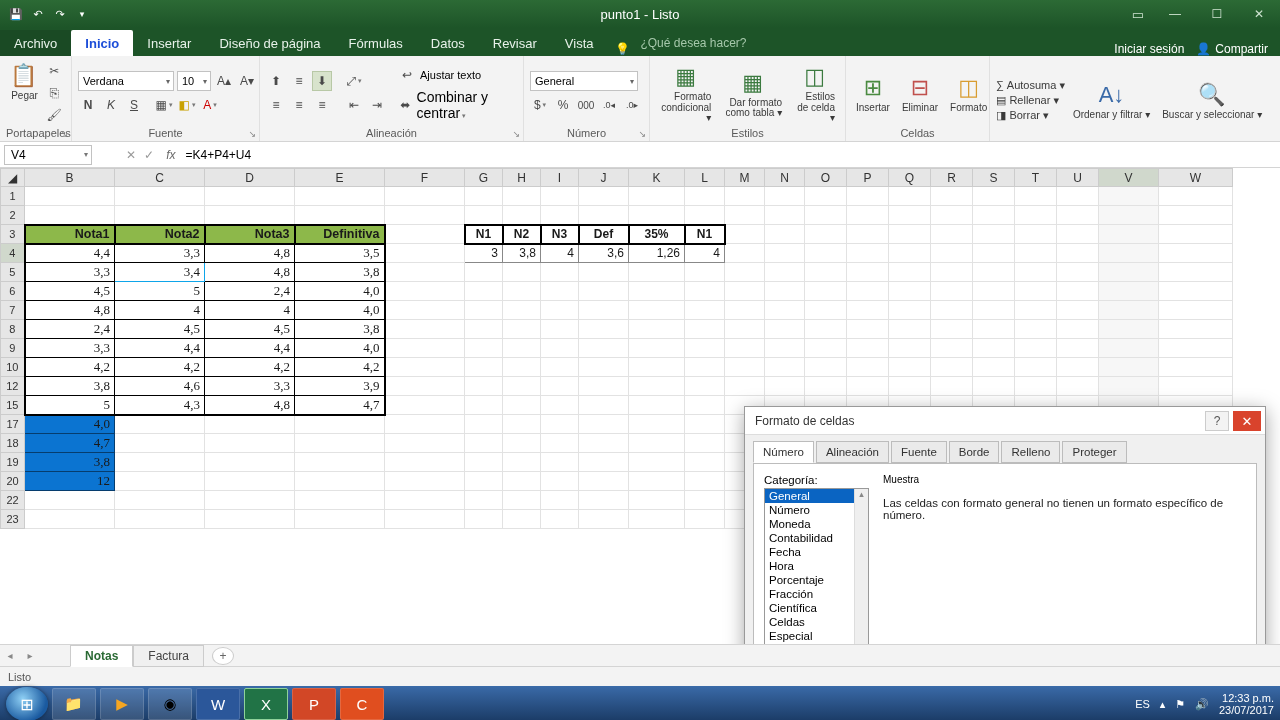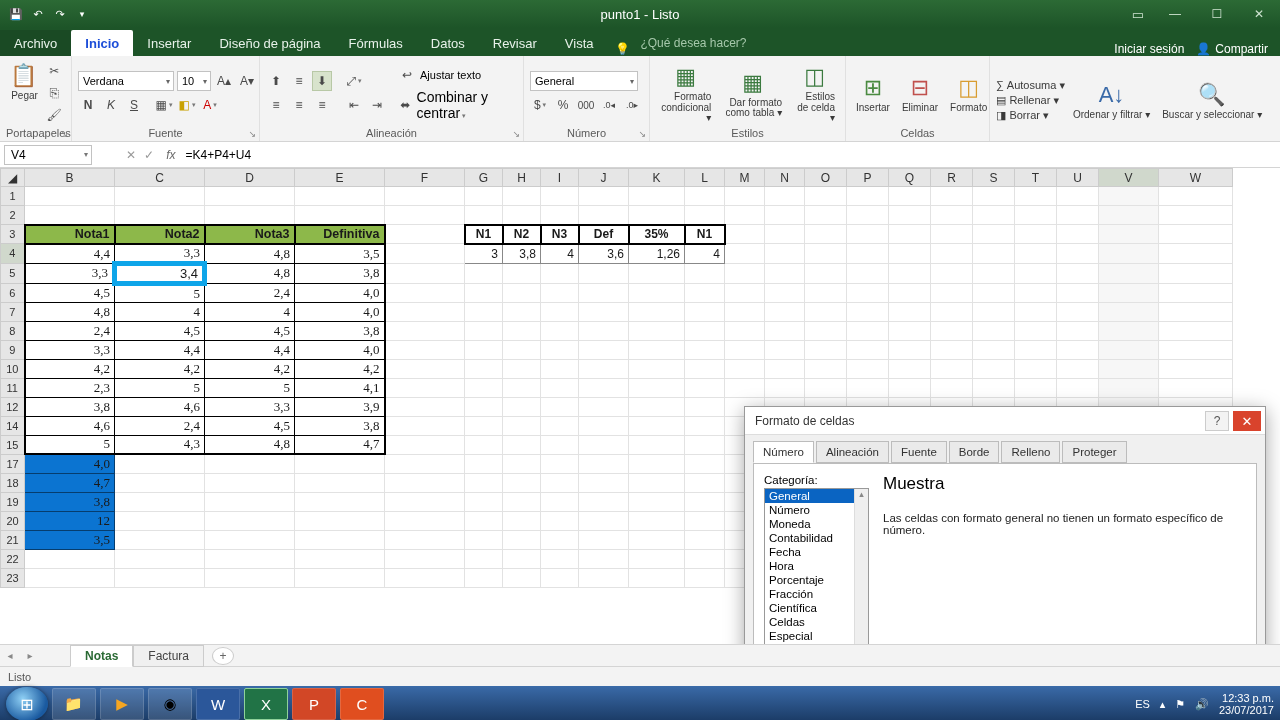--- a/index.html
+++ b/index.html
@@ -69,21 +69,21 @@
   .dlg-title .close{position:absolute;right:4px;top:4px;width:28px;height:20px;background:#d9432c;color:#fff;display:flex;align-items:center;justify-content:center;font-size:13px;}
   .dlg-tabs{display:flex;gap:2px;padding:6px 8px 0;background:#f0f0f0;}
   .dlg-tab{padding:4px 9px;border:1px solid #bcbcbc;background:#eaeaea;font-size:11.5px;color:#333;cursor:default;}
   .dlg-tab.active{background:#fff;border-bottom-color:#fff;position:relative;z-index:2;}
   .dlg-body{border:1px solid #bcbcbc;margin:0 8px 8px;background:#fff;height:346px;padding:10px;display:flex;gap:14px;position:relative;}
   .cat-label{font-size:11.5px;margin-bottom:2px;}
   .listbox{width:105px;height:228px;border:1px solid #999;background:#fff;overflow:hidden;font-size:11.5px;position:relative;}
   .listbox .item{padding:1px 4px;cursor:default;}
   .listbox .item.sel{background:#0a64c2;color:#fff;}
   .listbox .sb{position:absolute;right:0;top:0;bottom:0;width:14px;background:#efefef;border-left:1px solid #ddd;display:flex;flex-direction:column;justify-content:space-between;align-items:center;font-size:9px;color:#888;}
-  .preview-label{font-size:17px;margin-bottom:18px;}
+  .preview-label{font-size:10px;margin-bottom:12px;}
   .preview-box{border:1px solid #ccc;padding:4px 6px;font-size:12px;min-width:340px;margin-bottom:10px;}
   .hint{font-size:11.5px;color:#222;}
 
   
   .sheetbar{height:22px;border-top:1px solid #d4d4d4;display:flex;align-items:center;background:#f3f3f3;font-size:12px;}
   .sheetbar .navbtn{width:20px;text-align:center;color:#888;font-size:10px;}
   .sheet-tab{padding:3px 14px;border:1px solid #ccc;background:#f0f0f0;color:#444;}
   .sheet-tab.active{background:#fff;border-bottom-color:#fff;font-weight:600;color:#2a6a34;}
   .addsheet{width:22px;height:18px;border:1px solid #ccc;border-radius:50%;display:flex;align-items:center;justify-content:center;margin-left:8px;color:#666;font-size:12px;background:#fff;}
 
@@ -424,21 +424,21 @@
           <td class="cell" style=""></td>
           <td class="cell" style=""></td>
           <td class="cell" style=""></td>
           <td class="cell" style=""></td>
           <td class="cell" style="background:#f7f7f7"></td>
           <td class="cell" style=""></td>
         </tr>
         <tr>
           <td class="rowhdr ">5</td>
           <td class="cell" style="border:1px solid #000;font-family:Verdana;font-size:13px;border-left:2px solid #000">3,3</td>
-          <td class="cell" style="border:5px solid #0ea5e9;font-family:Liberation Sans, sans-serif;font-size:13px">3,4</td>
+          <td class="cell" style="border:1px solid #0ea5e9;font-family:Liberation Serif, serif;font-size:13px">3,4</td>
           <td class="cell" style="border:1px solid #000;font-family:Verdana;font-size:13px">4,8</td>
           <td class="cell" style="border:1px solid #000;font-family:Verdana;font-size:13px;border-right:2px solid #000">3,8</td>
           <td class="cell" style=""></td>
           <td class="cell" style=""></td>
           <td class="cell" style=""></td>
           <td class="cell" style=""></td>
           <td class="cell" style=""></td>
           <td class="cell" style=""></td>
           <td class="cell" style=""></td>
           <td class="cell" style=""></td>
@@ -572,45 +572,20 @@
           <td class="cell" style=""></td>
           <td class="cell" style=""></td>
           <td class="cell" style=""></td>
           <td class="cell" style=""></td>
           <td class="cell" style=""></td>
           <td class="cell" style=""></td>
           <td class="cell" style="background:#f7f7f7"></td>
           <td class="cell" style=""></td>
         </tr>
         <tr>
-          <td class="rowhdr ">11</td>
-          <td class="cell" style="border:1px solid #000;font-family:Verdana;font-size:13px;border-left:2px solid #000">2,3</td>
-          <td class="cell" style="border:1px solid #000;font-family:Verdana;font-size:13px">5</td>
-          <td class="cell" style="border:1px solid #000;font-family:Verdana;font-size:13px">5</td>
-          <td class="cell" style="border:1px solid #000;font-family:Verdana;font-size:13px;border-right:2px solid #000">4,1</td>
-          <td class="cell" style=""></td>
-          <td class="cell" style=""></td>
-          <td class="cell" style=""></td>
-          <td class="cell" style=""></td>
-          <td class="cell" style=""></td>
-          <td class="cell" style=""></td>
-          <td class="cell" style=""></td>
-          <td class="cell" style=""></td>
-          <td class="cell" style=""></td>
-          <td class="cell" style=""></td>
-          <td class="cell" style=""></td>
-          <td class="cell" style=""></td>
-          <td class="cell" style=""></td>
-          <td class="cell" style=""></td>
-          <td class="cell" style=""></td>
-          <td class="cell" style=""></td>
-          <td class="cell" style="background:#f7f7f7"></td>
-          <td class="cell" style=""></td>
-        </tr>
-        <tr>
           <td class="rowhdr ">12</td>
           <td class="cell" style="border:1px solid #000;font-family:Verdana;font-size:13px;border-left:2px solid #000">3,8</td>
           <td class="cell" style="border:1px solid #000;font-family:Verdana;font-size:13px">4,6</td>
           <td class="cell" style="border:1px solid #000;font-family:Verdana;font-size:13px">3,3</td>
           <td class="cell" style="border:1px solid #000;font-family:Verdana;font-size:13px;border-right:2px solid #000">3,9</td>
           <td class="cell" style=""></td>
           <td class="cell" style=""></td>
           <td class="cell" style=""></td>
           <td class="cell" style=""></td>
           <td class="cell" style=""></td>
@@ -622,45 +597,20 @@
           <td class="cell" style=""></td>
           <td class="cell" style=""></td>
           <td class="cell" style=""></td>
           <td class="cell" style=""></td>
           <td class="cell" style=""></td>
           <td class="cell" style=""></td>
           <td class="cell" style="background:#f7f7f7"></td>
           <td class="cell" style=""></td>
         </tr>
         <tr>
-          <td class="rowhdr ">14</td>
-          <td class="cell" style="border:1px solid #000;font-family:Verdana;font-size:13px;border-left:2px solid #000">4,6</td>
-          <td class="cell" style="border:1px solid #000;font-family:Verdana;font-size:13px">2,4</td>
-          <td class="cell" style="border:1px solid #000;font-family:Verdana;font-size:13px">4,5</td>
-          <td class="cell" style="border:1px solid #000;font-family:Verdana;font-size:13px;border-right:2px solid #000">3,8</td>
-          <td class="cell" style=""></td>
-          <td class="cell" style=""></td>
-          <td class="cell" style=""></td>
-          <td class="cell" style=""></td>
-          <td class="cell" style=""></td>
-          <td class="cell" style=""></td>
-          <td class="cell" style=""></td>
-          <td class="cell" style=""></td>
-          <td class="cell" style=""></td>
-          <td class="cell" style=""></td>
-          <td class="cell" style=""></td>
-          <td class="cell" style=""></td>
-          <td class="cell" style=""></td>
-          <td class="cell" style=""></td>
-          <td class="cell" style=""></td>
-          <td class="cell" style=""></td>
-          <td class="cell" style="background:#f7f7f7"></td>
-          <td class="cell" style=""></td>
-        </tr>
-        <tr>
           <td class="rowhdr ">15</td>
           <td class="cell" style="border:1px solid #000;font-family:Verdana;font-size:13px;border-left:2px solid #000;border-bottom:2px solid #000">5</td>
           <td class="cell" style="border:1px solid #000;font-family:Verdana;font-size:13px;border-bottom:2px solid #000">4,3</td>
           <td class="cell" style="border:1px solid #000;font-family:Verdana;font-size:13px;border-bottom:2px solid #000">4,8</td>
           <td class="cell" style="border:1px solid #000;font-family:Verdana;font-size:13px;border-right:2px solid #000;border-bottom:2px solid #000">4,7</td>
           <td class="cell" style=""></td>
           <td class="cell" style=""></td>
           <td class="cell" style=""></td>
           <td class="cell" style=""></td>
           <td class="cell" style=""></td>
@@ -749,45 +699,20 @@
           <td class="cell" style=""></td>
           <td class="cell" style=""></td>
           <td class="cell" style=""></td>
           <td class="cell" style=""></td>
           <td class="cell" style="background:#f7f7f7"></td>
           <td class="cell" style=""></td>
         </tr>
         <tr>
           <td class="rowhdr ">20</td>
           <td class="cell selblue" style="font-family:Verdana;font-size:13px">12</td>
-          <td class="cell" style=""></td>
-          <td class="cell" style=""></td>
-          <td class="cell" style=""></td>
-          <td class="cell" style=""></td>
-          <td class="cell" style=""></td>
-          <td class="cell" style=""></td>
-          <td class="cell" style=""></td>
-          <td class="cell" style=""></td>
-          <td class="cell" style=""></td>
-          <td class="cell" style=""></td>
-          <td class="cell" style=""></td>
-          <td class="cell" style=""></td>
-          <td class="cell" style=""></td>
-          <td class="cell" style=""></td>
-          <td class="cell" style=""></td>
-          <td class="cell" style=""></td>
-          <td class="cell" style=""></td>
-          <td class="cell" style=""></td>
-          <td class="cell" style=""></td>
-          <td class="cell" style="background:#f7f7f7"></td>
-          <td class="cell" style=""></td>
-        </tr>
-        <tr>
-          <td class="rowhdr ">21</td>
-          <td class="cell selblue" style="font-family:Verdana;font-size:13px">3,5</td>
           <td class="cell" style=""></td>
           <td class="cell" style=""></td>
           <td class="cell" style=""></td>
           <td class="cell" style=""></td>
           <td class="cell" style=""></td>
           <td class="cell" style=""></td>
           <td class="cell" style=""></td>
           <td class="cell" style=""></td>
           <td class="cell" style=""></td>
           <td class="cell" style=""></td>

